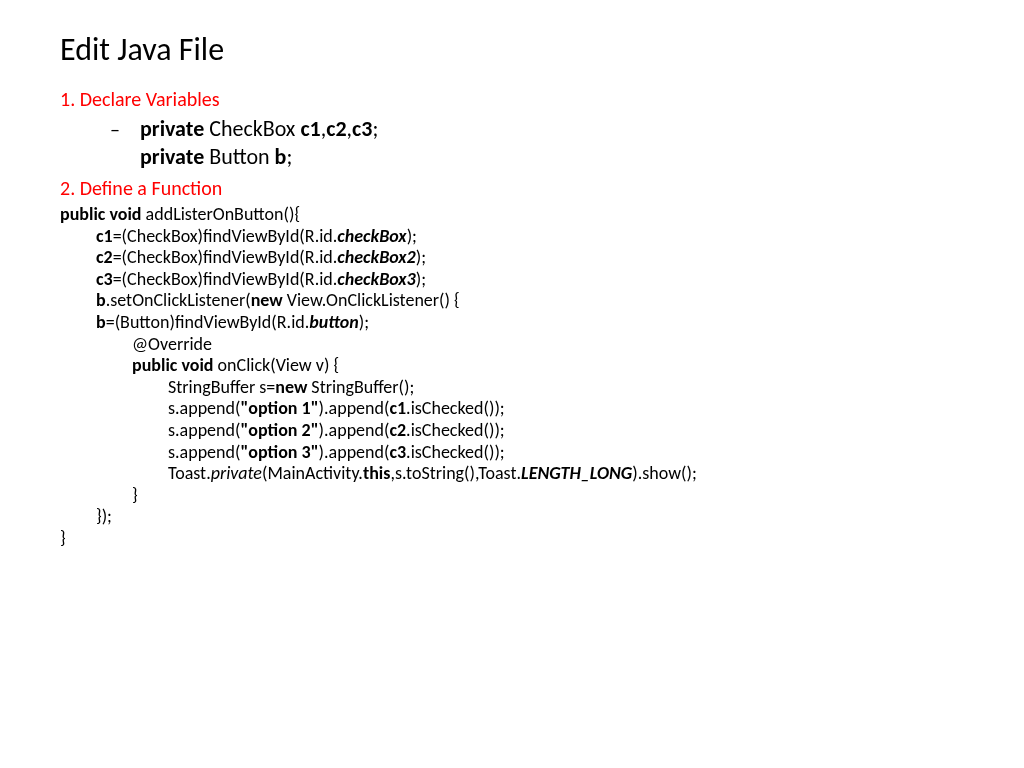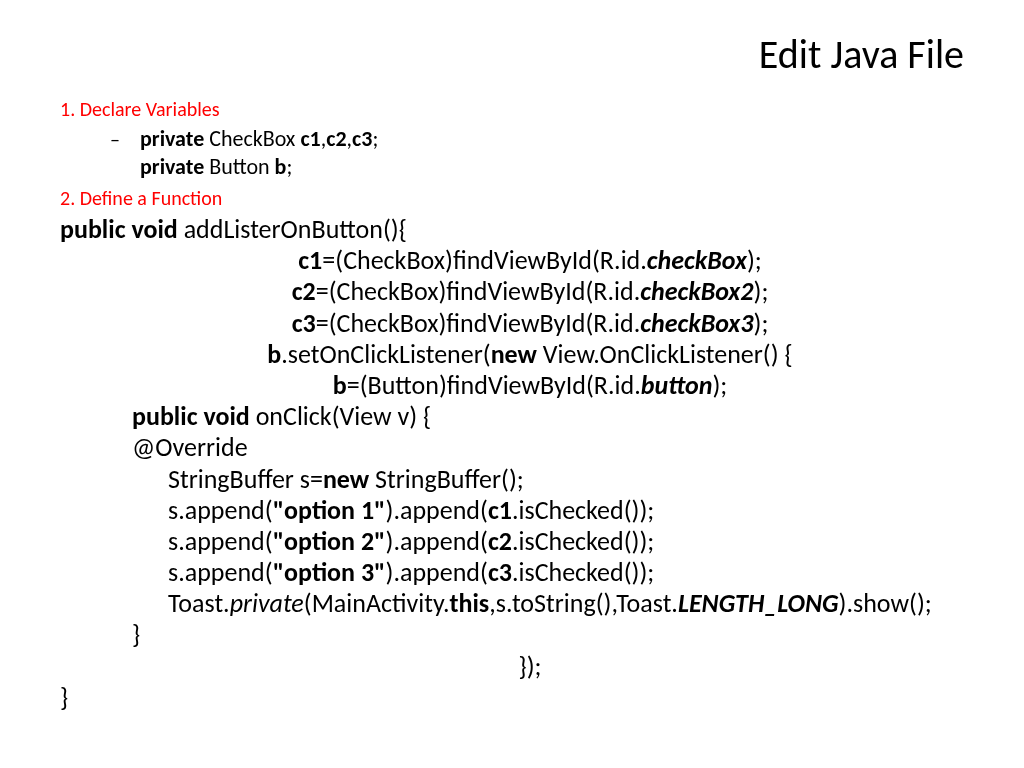--- a/index.html
+++ b/index.html
@@ -8,22 +8,22 @@
     height: 768px;
     background: #ffffff;
     font-family: Calibri, "Segoe UI", Arial, sans-serif;
     color: #000;
     overflow: hidden;
   }
   .slide {
     padding: 30px 60px 30px 60px;
   }
   .title {
-    text-align: right;
-    font-size: 40px;
+    text-align: left;
+    font-size: 32px;
     font-weight: 400;
     margin-bottom: 18px;
   }
   .heading {
     color: #ff0000;
     font-size: 20px;
     margin-bottom: 4px;
   }
   .vars {
     margin-left: 80px;
@@ -32,25 +32,25 @@
     margin-bottom: 6px;
     position: relative;
   }
   .vars .dash {
     position: absolute;
     left: -30px;
     top: 2px;
     font-size: 20px;
   }
   .code {
-    font-size: 26px;
+    font-size: 18px;
     line-height: 1.2;
     margin-bottom: 6px;
   }
-  .i1 { padding-left: 36px; text-align: center; }
+  .i1 { padding-left: 36px; }
   .i2 { padding-left: 72px; }
   .i3 { padding-left: 108px; }
   .b { font-weight: 700; }
   .bi { font-weight: 700; font-style: italic; }
   .it { font-style: italic; }
 </style>
 </head>
 <body>
 
 <div class="slide">
@@ -67,22 +67,22 @@
   <div class="heading">2. Define a Function</div>
 
   <div class="code">
     <div><span class="b">public void</span><span> addListerOnButton(){</span></div>
 
     <div class="i1"><span class="b">c1</span><span>=(CheckBox)findViewById(R.id.</span><span class="bi">checkBox</span><span>);</span></div>
     <div class="i1"><span class="b">c2</span><span>=(CheckBox)findViewById(R.id.</span><span class="bi">checkBox2</span><span>);</span></div>
     <div class="i1"><span class="b">c3</span><span>=(CheckBox)findViewById(R.id.</span><span class="bi">checkBox3</span><span>);</span></div>
     <div class="i1"><span class="b">b</span><span>.setOnClickListener(</span><span class="b">new</span><span> View.OnClickListener() {</span></div>
     <div class="i1"><span class="b">b</span><span>=(Button)findViewById(R.id.</span><span class="bi">button</span><span>);</span></div>
+    <div class="i2">@Override</div>
     <div class="i2"><span class="b">public void</span><span> onClick(View v) {</span></div>
-    <div class="i2">@Override</div>
     <div class="i3"><span>StringBuffer s=</span><span class="b">new</span><span> StringBuffer();</span></div>
     <div class="i3"><span>s.append(</span><span class="b">"option 1"</span><span>).append(</span><span class="b">c1</span><span>.isChecked());</span></div>
     <div class="i3"><span>s.append(</span><span class="b">"option 2"</span><span>).append(</span><span class="b">c2</span><span>.isChecked());</span></div>
     <div class="i3"><span>s.append(</span><span class="b">"option 3"</span><span>).append(</span><span class="b">c3</span><span>.isChecked());</span></div>
     <div class="i3"><span>Toast.</span><span class="it">private</span><span>(MainActivity.</span><span class="b">this</span><span>,s.toString(),Toast.</span><span class="bi">LENGTH_LONG</span><span>).show();</span></div>
     <div class="i2">}</div>
     <div class="i1">});</div>
     <div>}</div>
   </div>
 

